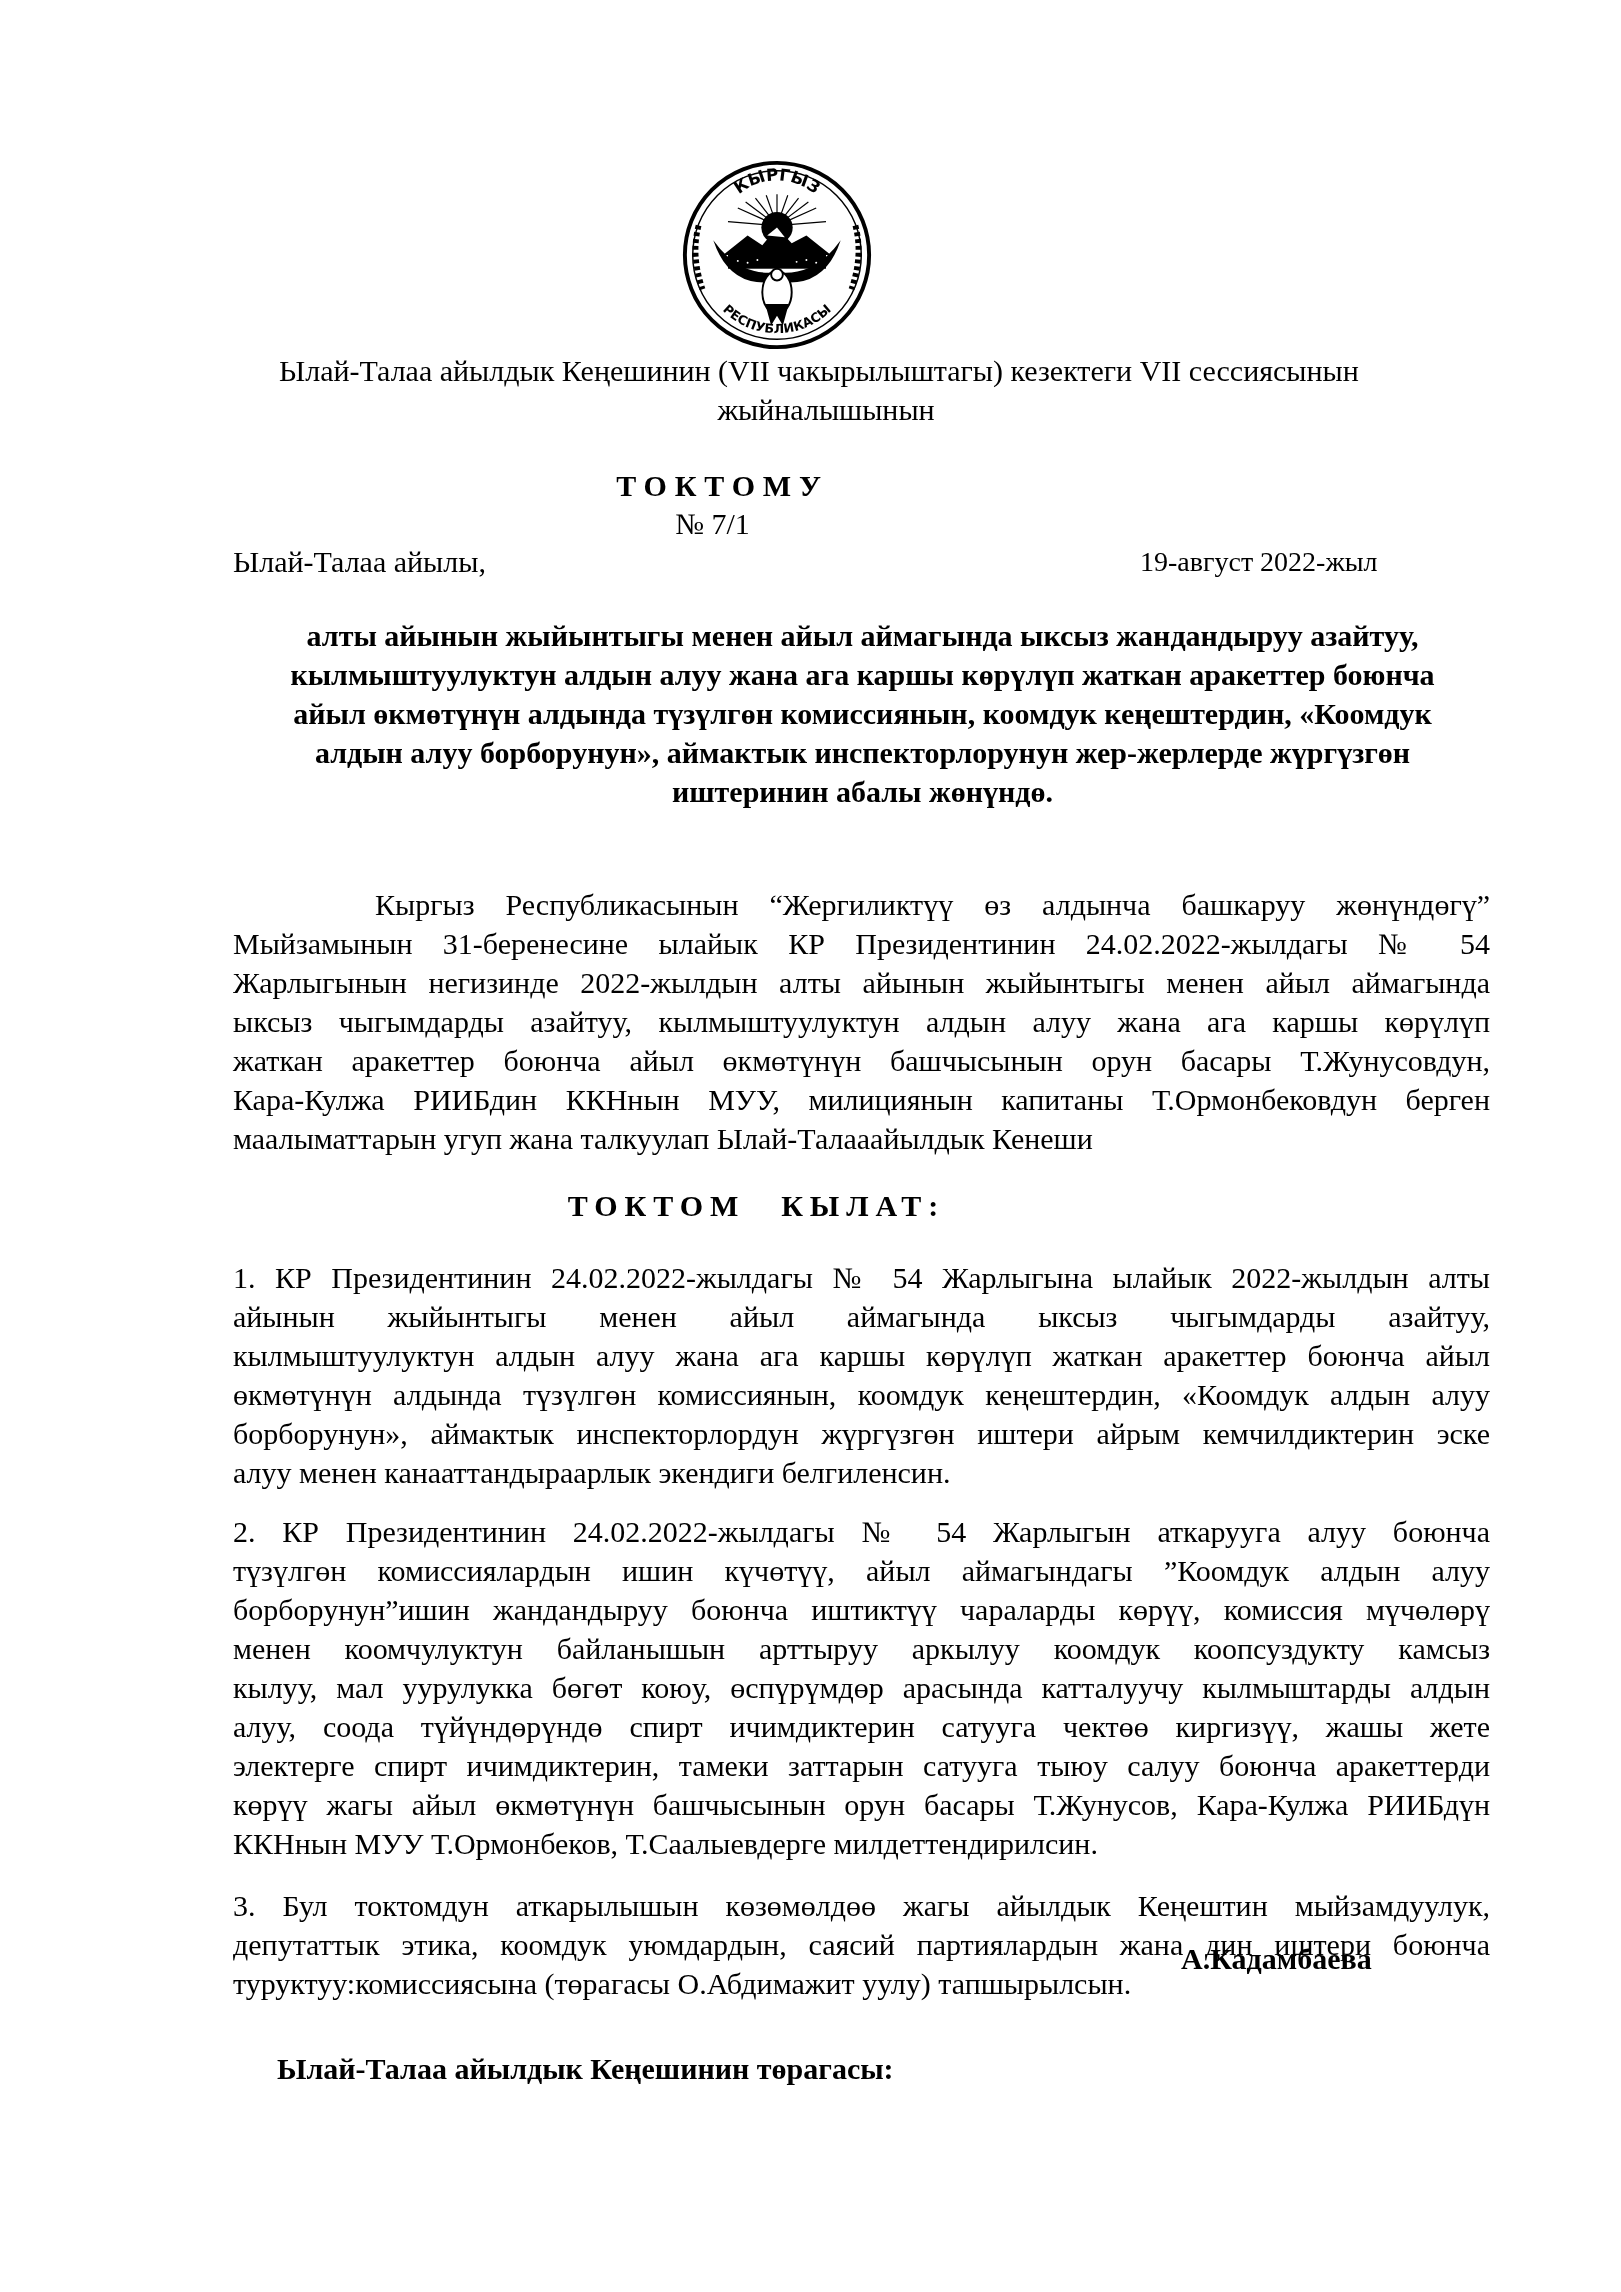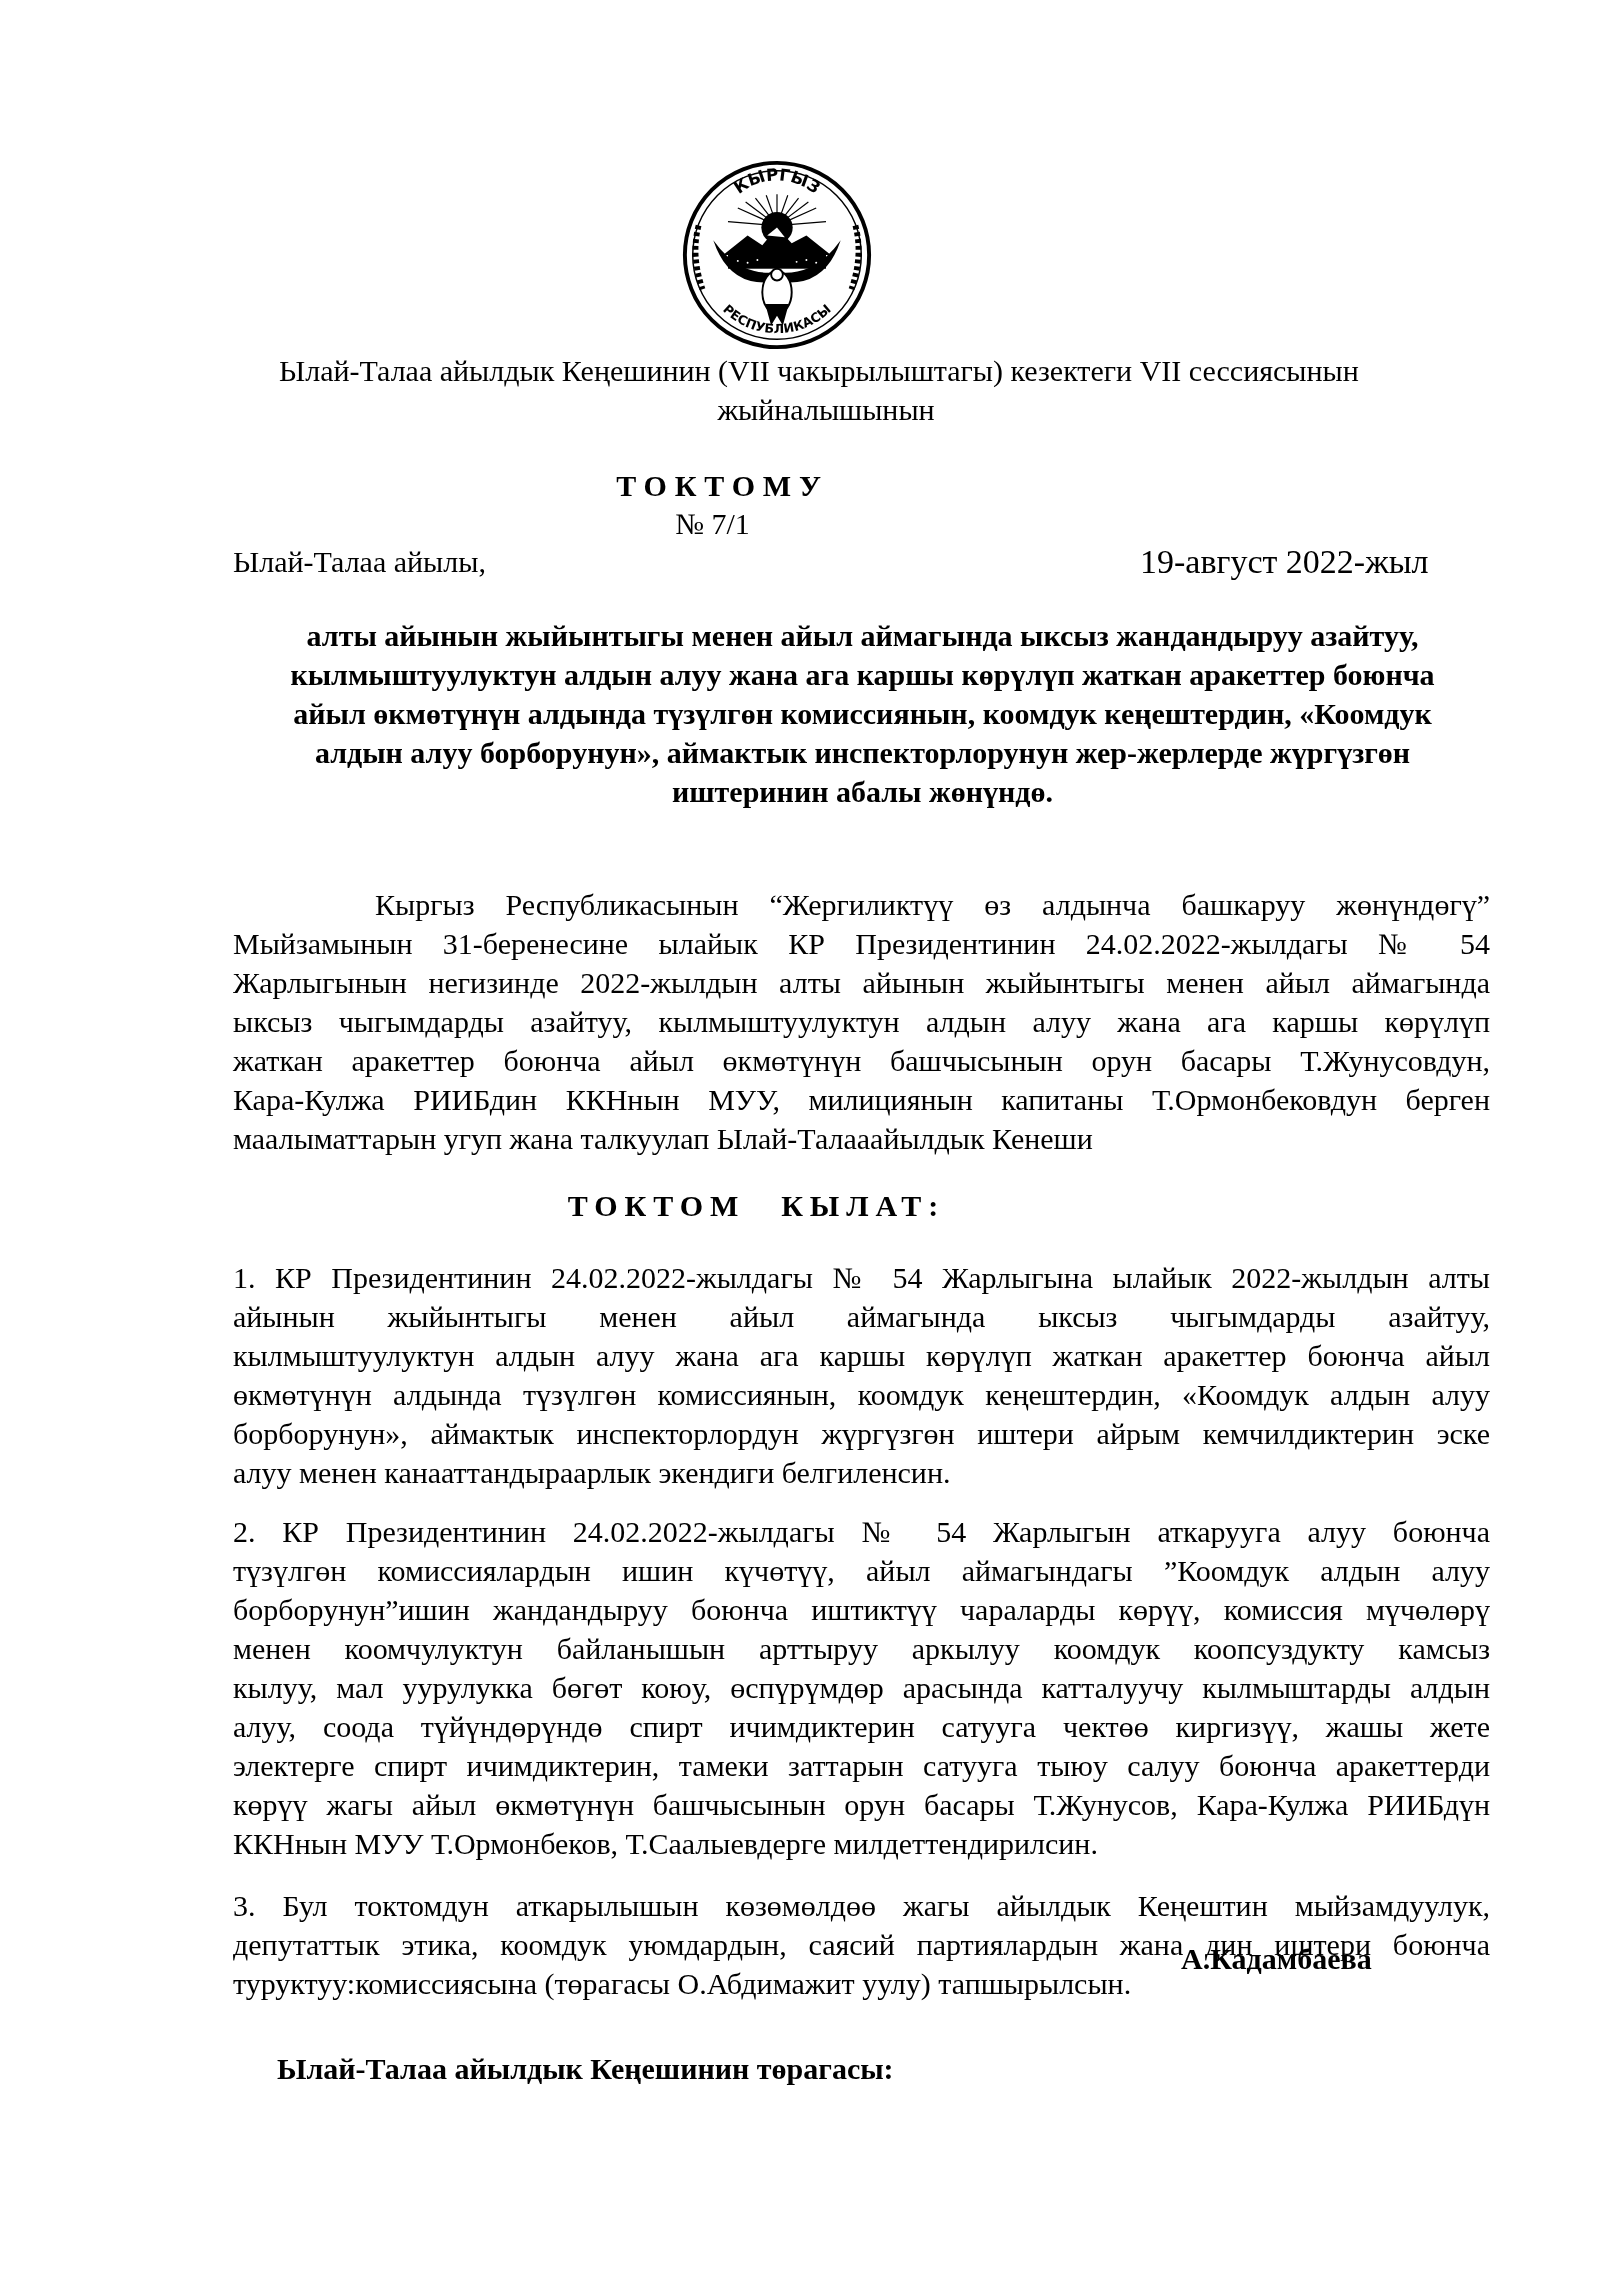--- a/index.html
+++ b/index.html
@@ -54,21 +54,21 @@
     .doc-number {
       left: 0; top: 504px; width: 1621px; text-align: center;
       font-size: 30px; line-height: 39px;
     }
     .doc-number span { display: inline-block; margin-left: -196px; }
 
     .place {
       left: 233px; top: 542px; font-size: 30px; line-height: 39px;
     }
     .date {
-      left: 1140px; top: 542px; font-size: 34px; line-height: 39px;
+      left: 1140px; top: 542px; font-size: 28px; line-height: 39px;
     }
 
     .title-block {
       position: absolute;
       left: 235px; top: 616px; width: 1255px;
       text-align: center;
       font-size: 30px; font-weight: bold; line-height: 39px;
     }
     .title-block div { white-space: nowrap; }
 

